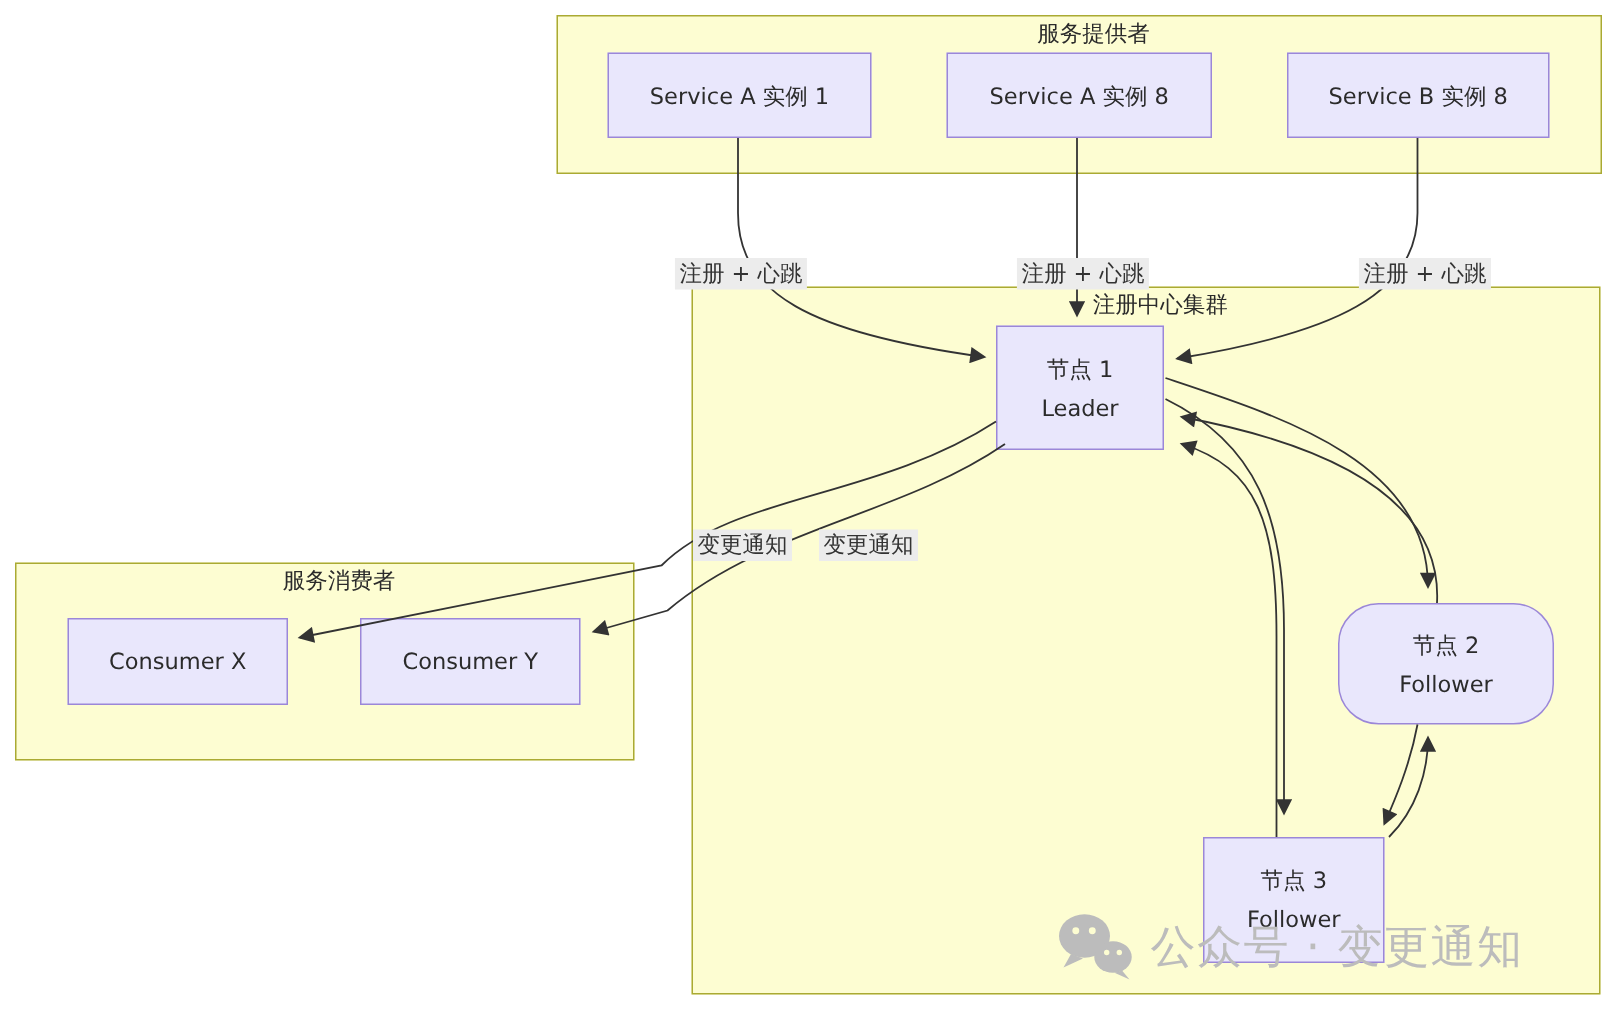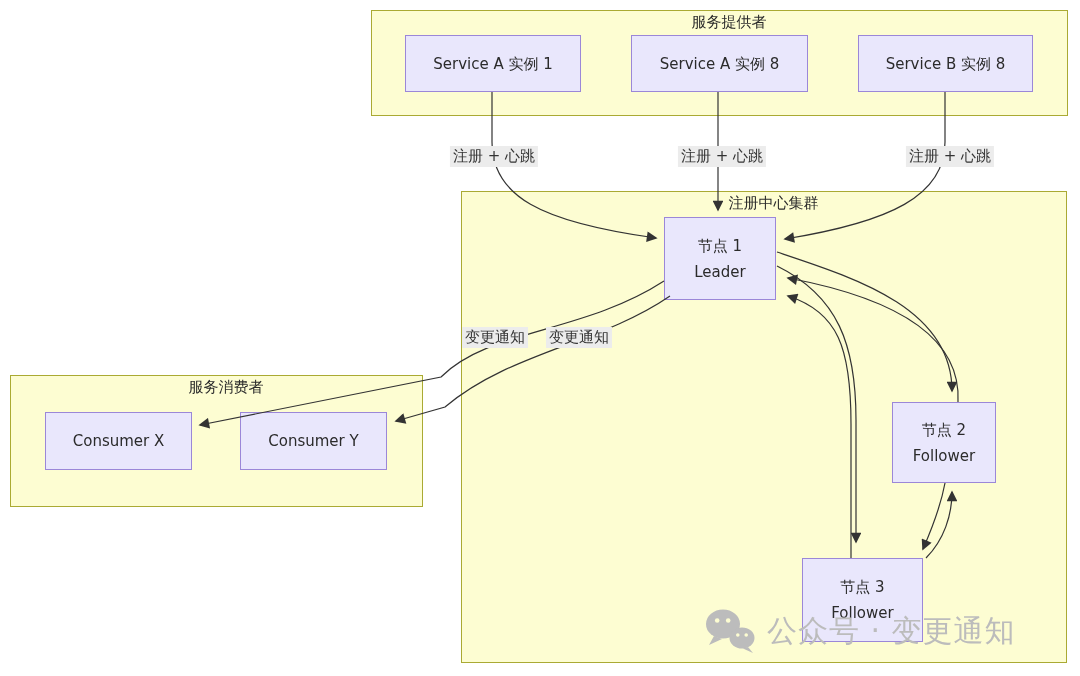--- a/index.html
+++ b/index.html
@@ -23,21 +23,21 @@
   .node{position:absolute;background:var(--node-fill);border:1.6px solid var(--node-stroke);
         display:flex;flex-direction:column;align-items:center;justify-content:center;
         font-size:15px;color:var(--text-color);z-index:2;line-height:26px;text-align:center;}
 
   .edges{position:absolute;left:0;top:0;z-index:3;pointer-events:none;}
   .edges path.link{fill:none;stroke:var(--edge-color);stroke-width:1.2px;}
   .edges .arrowhead{fill:var(--edge-color);}
 
   .edge-label{position:absolute;transform:translateX(-50%);background:var(--label-bg);
               color:var(--edge-color);font-size:15px;line-height:21px;padding:0 3px;
-              white-space:nowrap;z-index:4;}
+              white-space:nowrap;z-index:4;margin-top:26px;}
 
   .watermark{position:absolute;left:703px;top:608px;display:flex;align-items:center;gap:10px;
              color:var(--watermark-color);font-size:30px;letter-spacing:1px;white-space:nowrap;z-index:5;}
 </style>
 </head>
 <body>
 
 <div class="stage">
 
   <div class="group" style="left:371px;top:10px;width:697px;height:106px;">
@@ -59,21 +59,21 @@
     <span>Service A 实例 8</span>
   </div>
   <div class="node" style="left:858px;top:35px;width:175px;height:57px;">
     <span>Service B 实例 8</span>
   </div>
 
   <div class="node" style="left:664px;top:217px;width:112px;height:83px;">
     <span>节点 1</span>
     <span>Leader</span>
   </div>
-  <div class="node" style="left:892px;top:402px;width:104px;height:81px;">
+  <div class="node" style="left:892px;top:402px;width:144px;height:81px;border-radius:27px;">
     <span>节点 2</span>
     <span>Follower</span>
   </div>
   <div class="node" style="left:802px;top:558px;width:121px;height:84px;">
     <span>节点 3</span>
     <span>Follower</span>
   </div>
 
   <div class="node" style="left:45px;top:412px;width:147px;height:58px;">
     <span>Consumer X</span>

